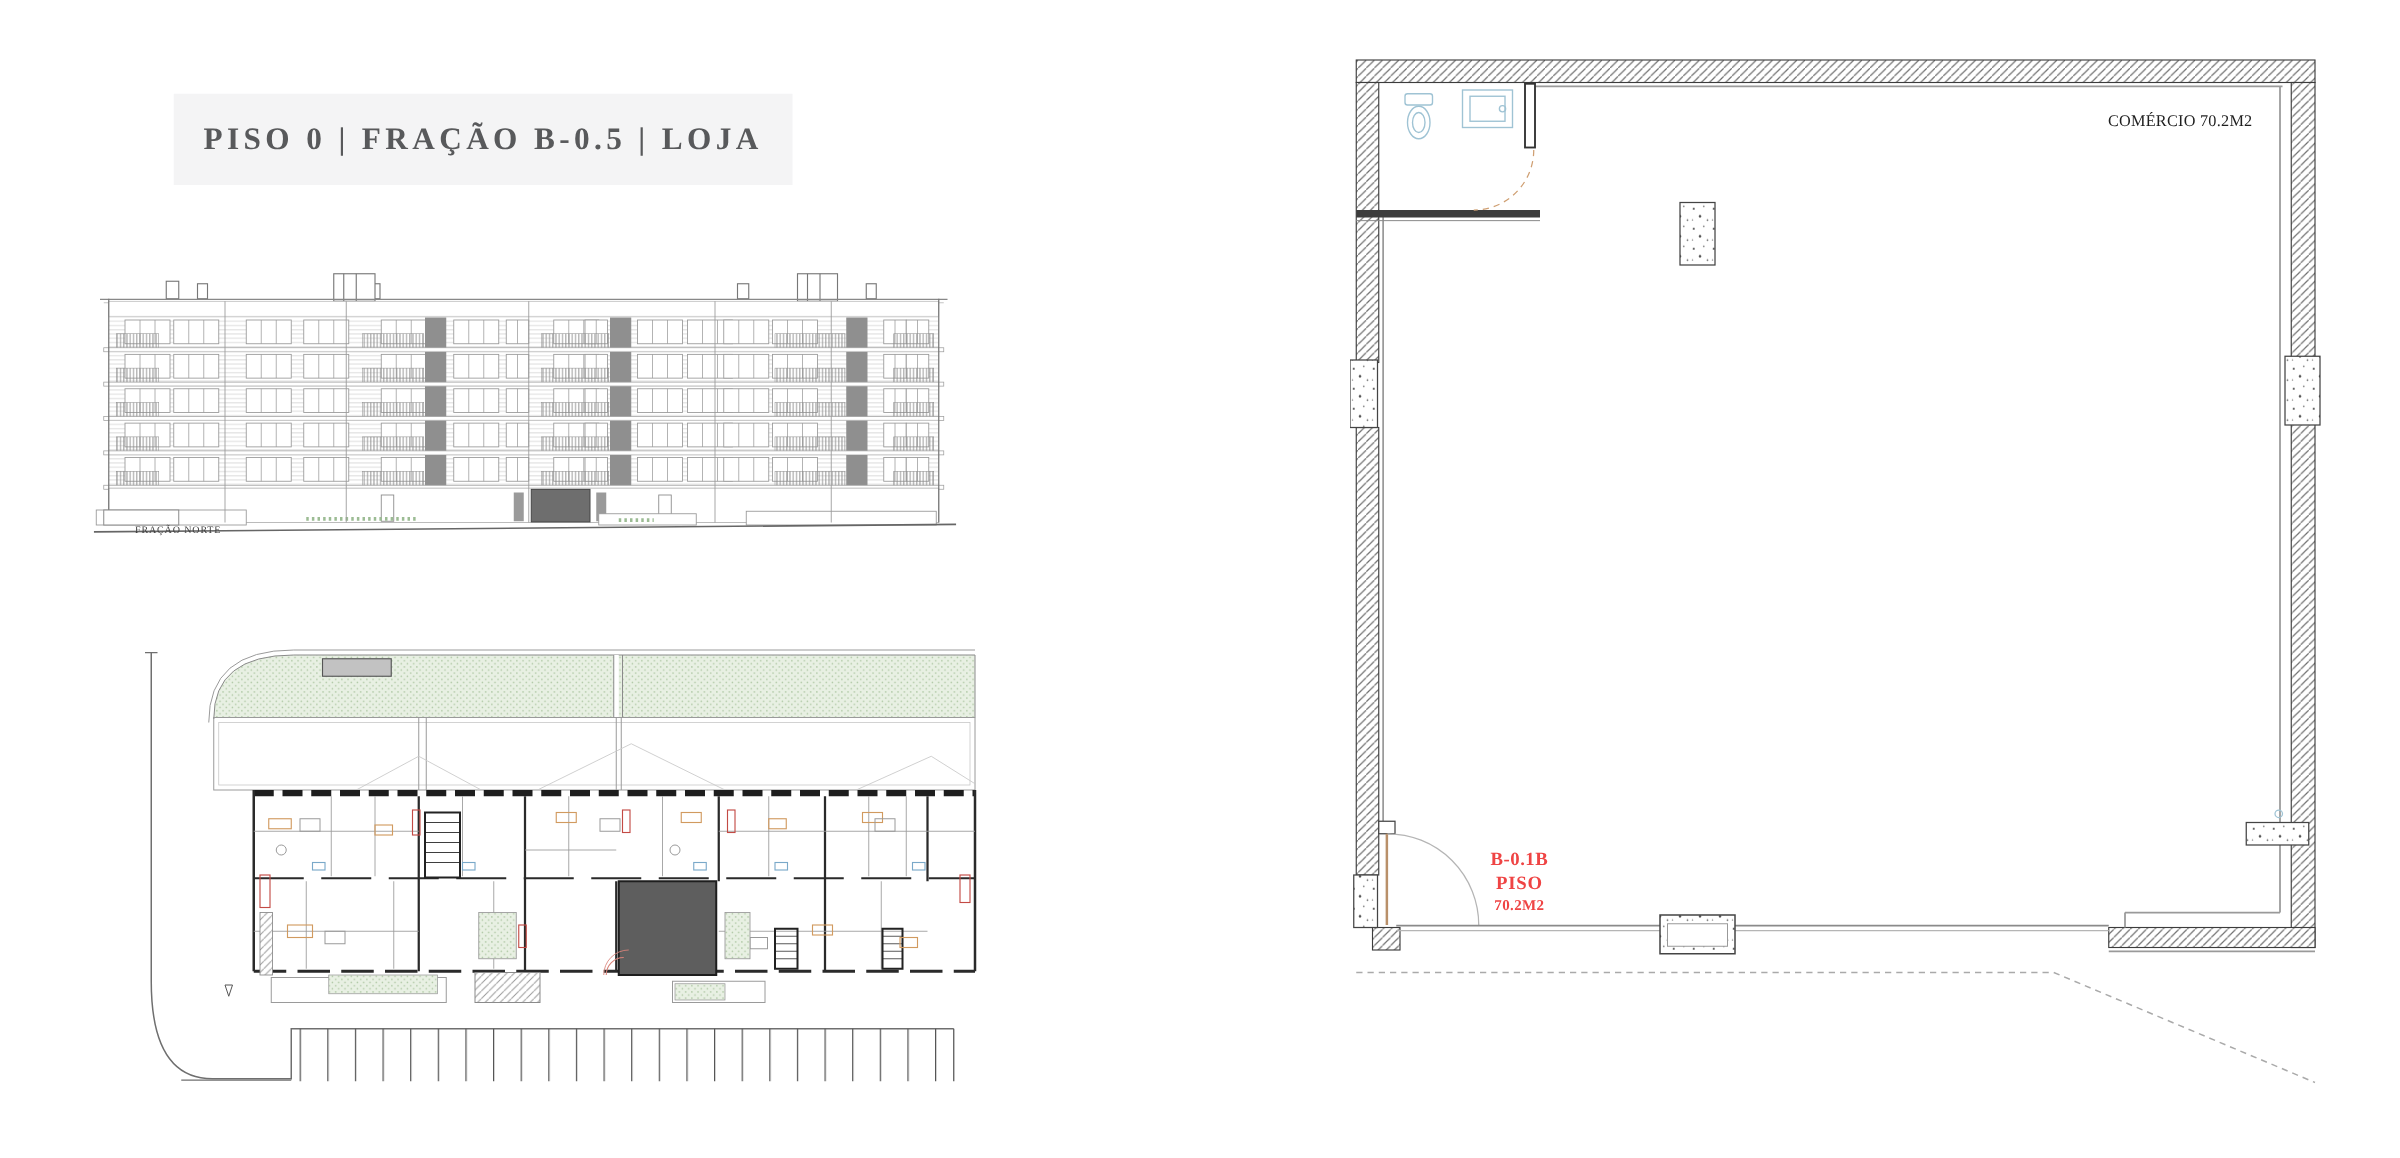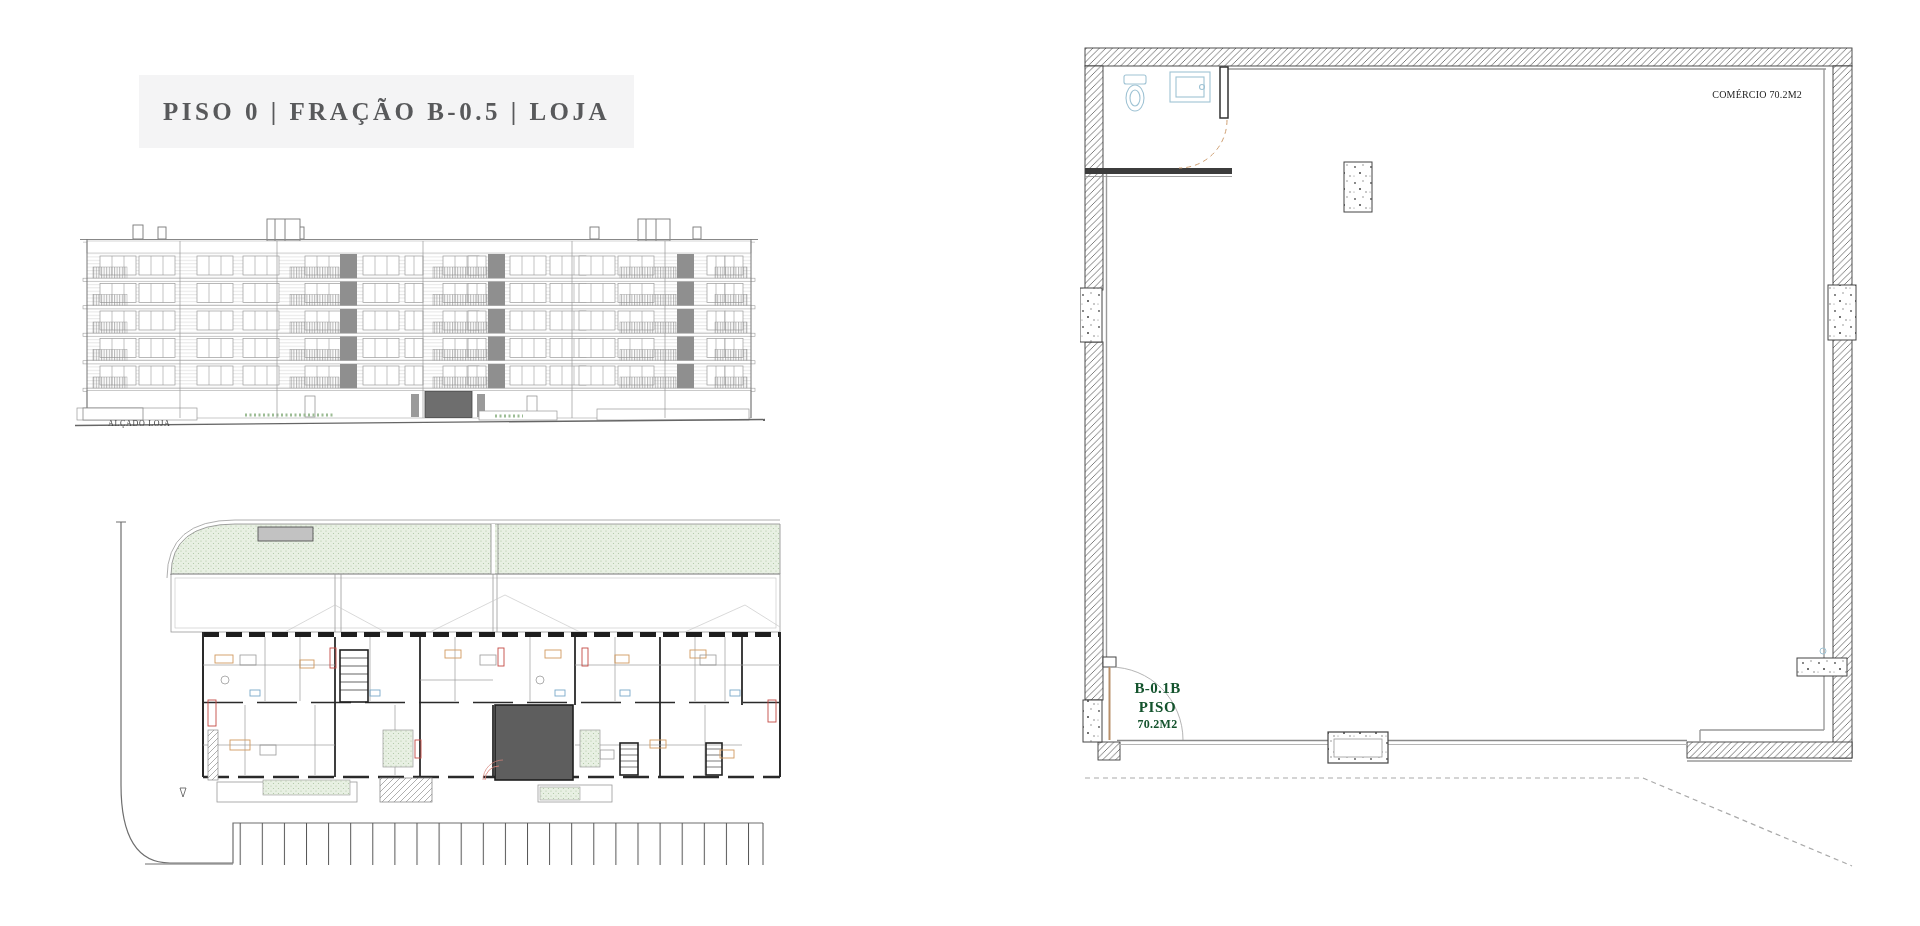--- a/index.html
+++ b/index.html
@@ -7,22 +7,22 @@
         font-family:Liberation Serif, serif;}
   .abs{position:absolute;}
   
   #title-block{left:139px;top:75px;width:495px;height:73px;background:#f4f4f5;
                display:flex;align-items:center;justify-content:center;}
   #title-block span{color:#58595b;font-weight:bold;font-size:25px;letter-spacing:3.5px;white-space:nowrap;}
   
   #elevation-caption{left:108px;top:419px;font-size:8px;color:#3f3f3f;letter-spacing:0.7px;}
   
   #comercio-area-label{left:1630px;top:89px;width:172px;text-align:right;
-                       font-size:10px;color:#1f1f1f;letter-spacing:0.2px;}
-  #unit-label{left:1100px;top:679px;width:115px;text-align:center;color:#14532d;font-weight:bold;}
+                       font-size:13px;color:#1f1f1f;letter-spacing:0.2px;}
+  #unit-label{left:1158px;top:679px;width:115px;text-align:center;color:#ef4444;font-weight:bold;}
   #unit-label .l1{font-size:15px;line-height:19px;letter-spacing:0.4px;}
   #unit-label .l2{font-size:15px;line-height:19px;letter-spacing:0.6px;}
   #unit-label .l3{font-size:12px;line-height:15px;letter-spacing:0.3px;}
   svg{display:block;}
 </style>
 </head>
 <body>
 
 <div id="page">
 
@@ -122,21 +122,21 @@
       <line x1="348" y1="63" x2="348" y2="240"></line>
         <line x1="497" y1="63" x2="497" y2="240"></line>
       <line x1="590" y1="63" x2="590" y2="240"></line>
     </g>
     <line x1="12" y1="61" x2="12" y2="240" stroke="#777777" stroke-width="1"></line>
     <line x1="676" y1="61" x2="676" y2="240" stroke="#777777" stroke-width="1"></line>
 
     <line x1="0" y1="247.5" x2="690" y2="241.5" stroke="#666666" stroke-width="1.3"></line>
     <rect x="8" y="230" width="60" height="12" fill="#ffffff" stroke="#8a8a8a" stroke-width="0.8"></rect>
   </svg>
-  <div class="abs" id="elevation-caption">ALÇADO LOJA</div>
+  <div class="abs" id="elevation-caption">FRAÇÃO NORTE</div>
 
   <svg class="abs" style="left:85px;top:415px;" width="710" height="460" viewBox="0 0 710 460">
     <defs>
       <pattern id="grn" width="5" height="5" patternUnits="userSpaceOnUse">
         <rect width="5" height="5" fill="#e8f0e3"></rect>
         <circle cx="1" cy="1" r="0.6" fill="#adc6a2"></circle>
         <circle cx="3.5" cy="3.5" r="0.6" fill="#adc6a2"></circle>
       </pattern>
       <pattern id="stl" width="22.1" height="42" patternUnits="userSpaceOnUse">
         <line x1="0.5" y1="0" x2="0.5" y2="42" stroke="#555555" stroke-width="1"></line>

